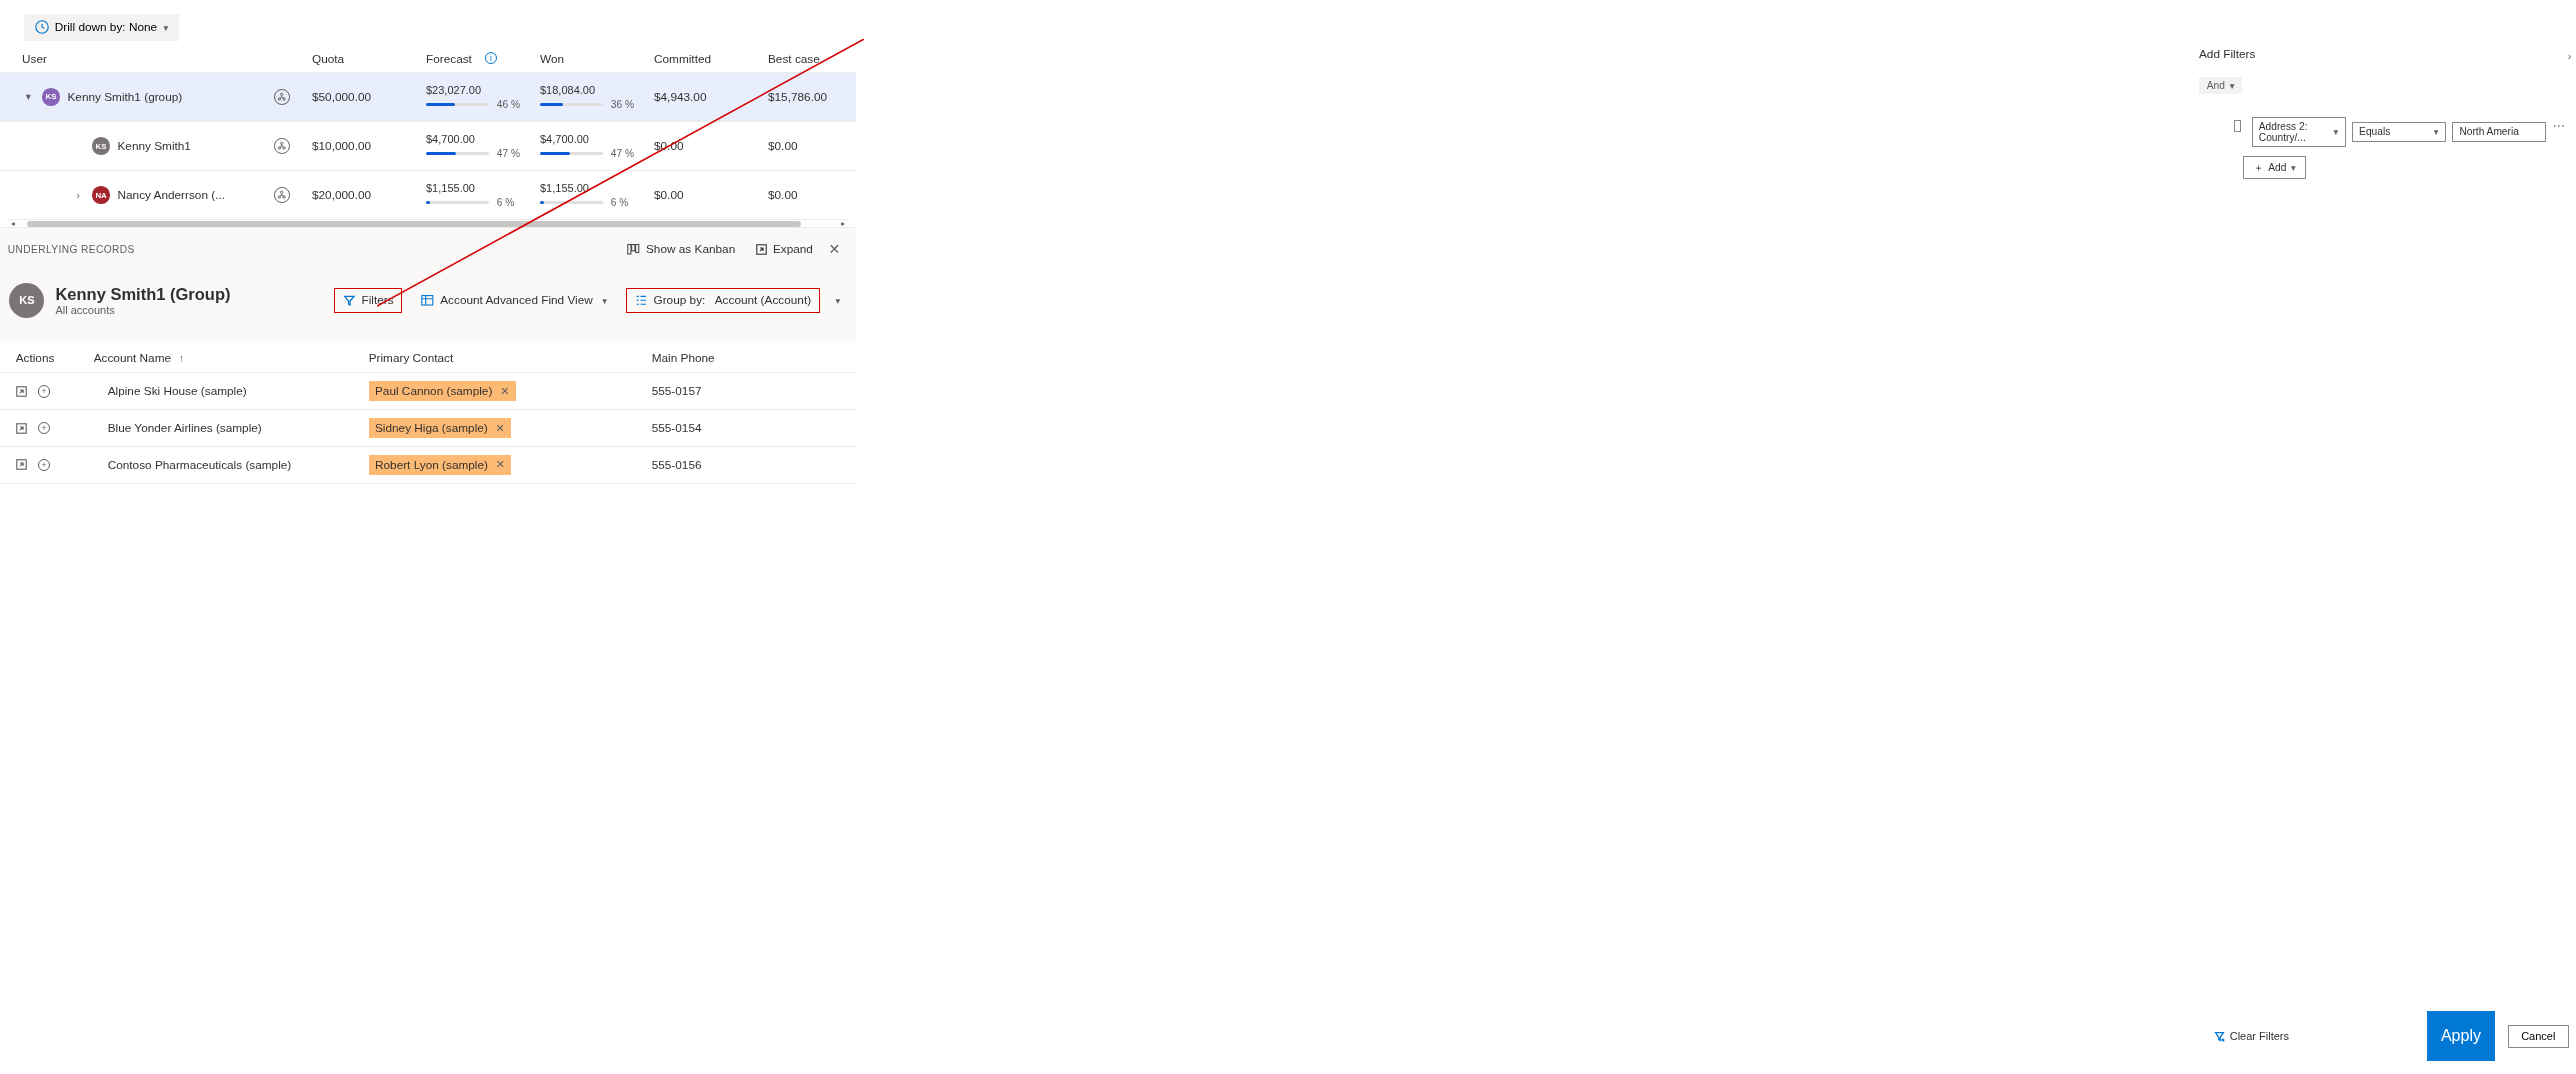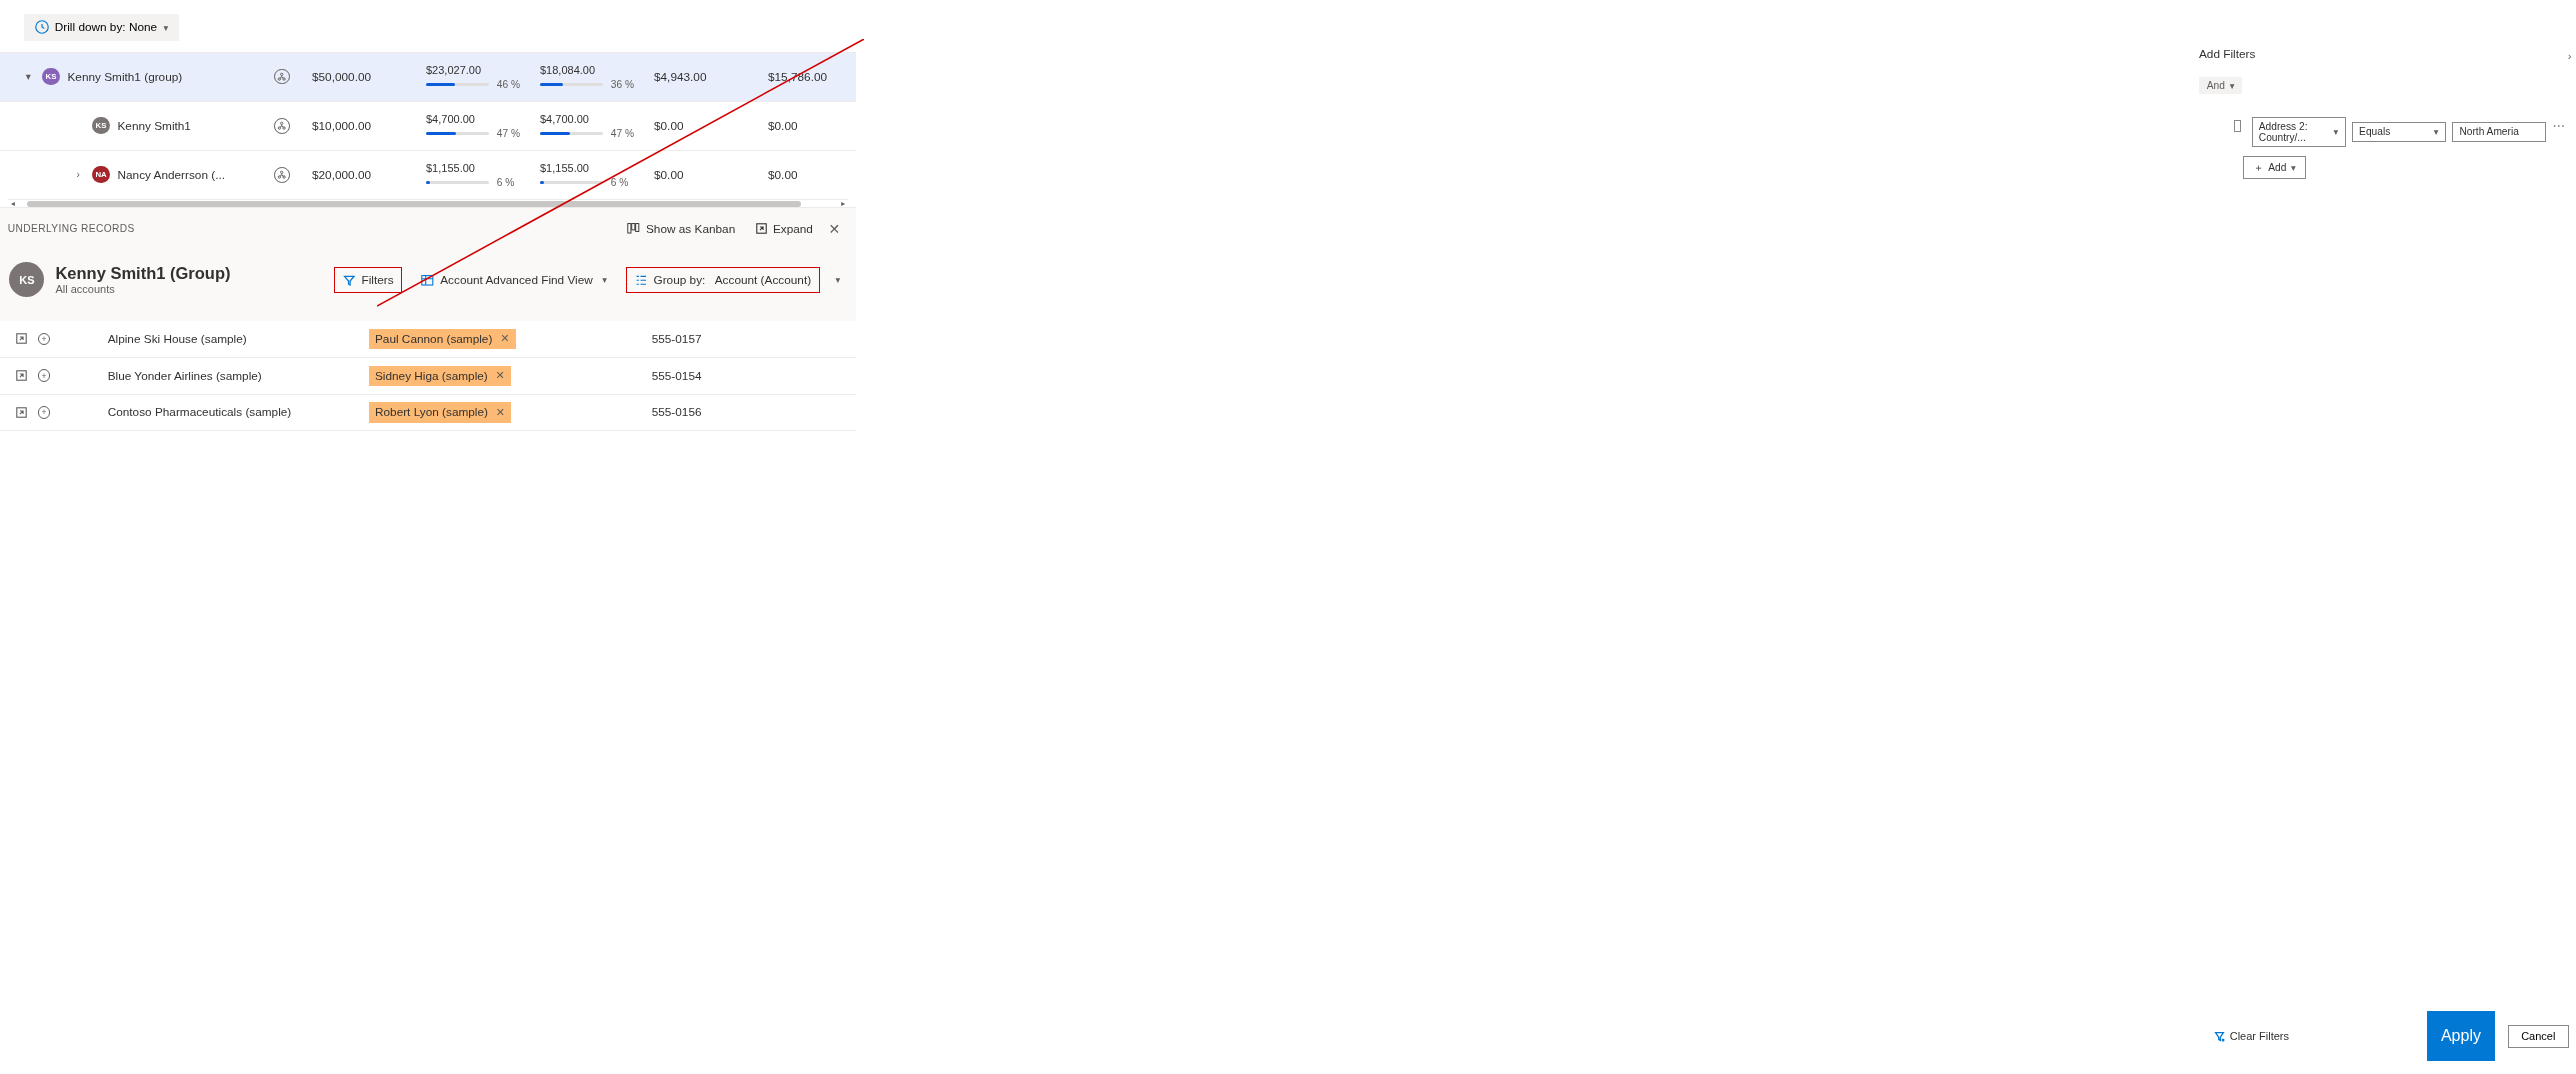--- a/index.html
+++ b/index.html
@@ -244,20 +244,31 @@
       <svg width="14" height="14" viewBox="0 0 18 18" fill="none" stroke="#0078d4" stroke-width="1.5">
         <circle cx="9" cy="9" r="8"></circle>
           <path d="M9 5v4l3 2"></path>
       </svg>
     </span>
     <span>Drill down by: None</span>
     <span class="chev">▾</span>
   </button>
 
   
+  <div class="forecast-header">
+    <div class="col-user">User</div>
+    <div class="col-quota">Quota</div>
+    <div class="col-forecast">
+      <span>Forecast</span>
+      <span class="info-icon">i</span>
+    </div>
+    <div class="col-won">Won</div>
+    <div class="col-committed">Committed</div>
+    <div class="col-best">Best case</div>
+  </div>
 
   
   <div class="forecast-row selected">
     <div class="col-user">
       <div class="user-cell">
         <span class="expander">▾</span>
         <span class="avatar ks-purple">KS</span>
         <span class="user-name">Kenny Smith1 (group)</span>
         <span class="user-end">
             <span class="row-icon">
@@ -442,20 +453,29 @@
                 <path d="M2 3h3M2 8h3M2 13h3M7 3h7M7 8h7M7 13h7"></path>
               </svg>
           </span>
           <span>Group by:</span>
           <span class="groupby-val">Account (Account)</span>
         </button>
         <span class="ctrl-chev">▾</span>
       </div>
     </div>
 
+    <div class="rec-header">
+      <div class="rec-col-actions">Actions</div>
+      <div class="rec-col-account">
+        <span>Account Name</span>
+        <span class="sort-arrow">↑</span>
+      </div>
+      <div class="rec-col-contact">Primary Contact</div>
+      <div class="rec-col-phone">Main Phone</div>
+    </div>
 
     <div class="rec-row">
       <div class="rec-col-actions actions">
         <span class="action-ico">
           <svg width="11" height="11" viewBox="0 0 14 14" fill="none" stroke="#605e5c" stroke-width="1.4">
               <rect x="1" y="1" width="12" height="12"></rect>
               <path d="M5 9l4-4M9 9V5H5"></path>
             </svg>
         </span>
         <span class="add-circ">+</span>

